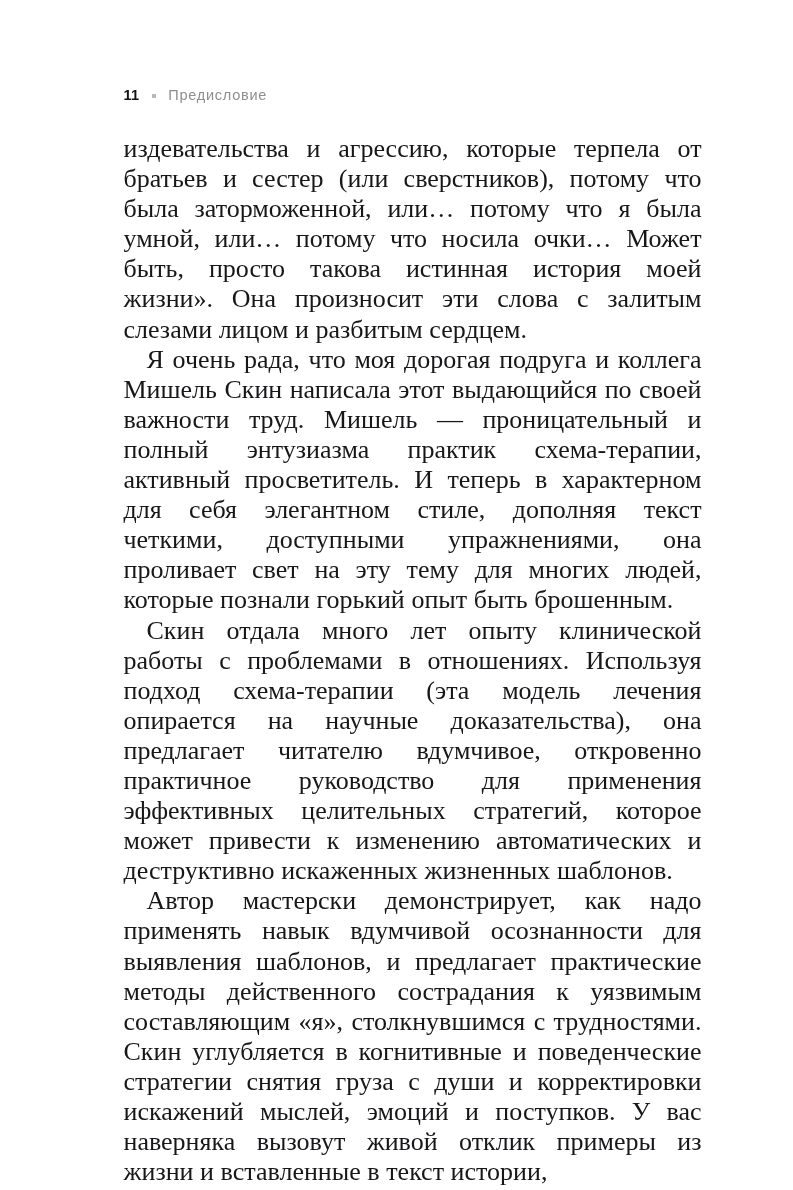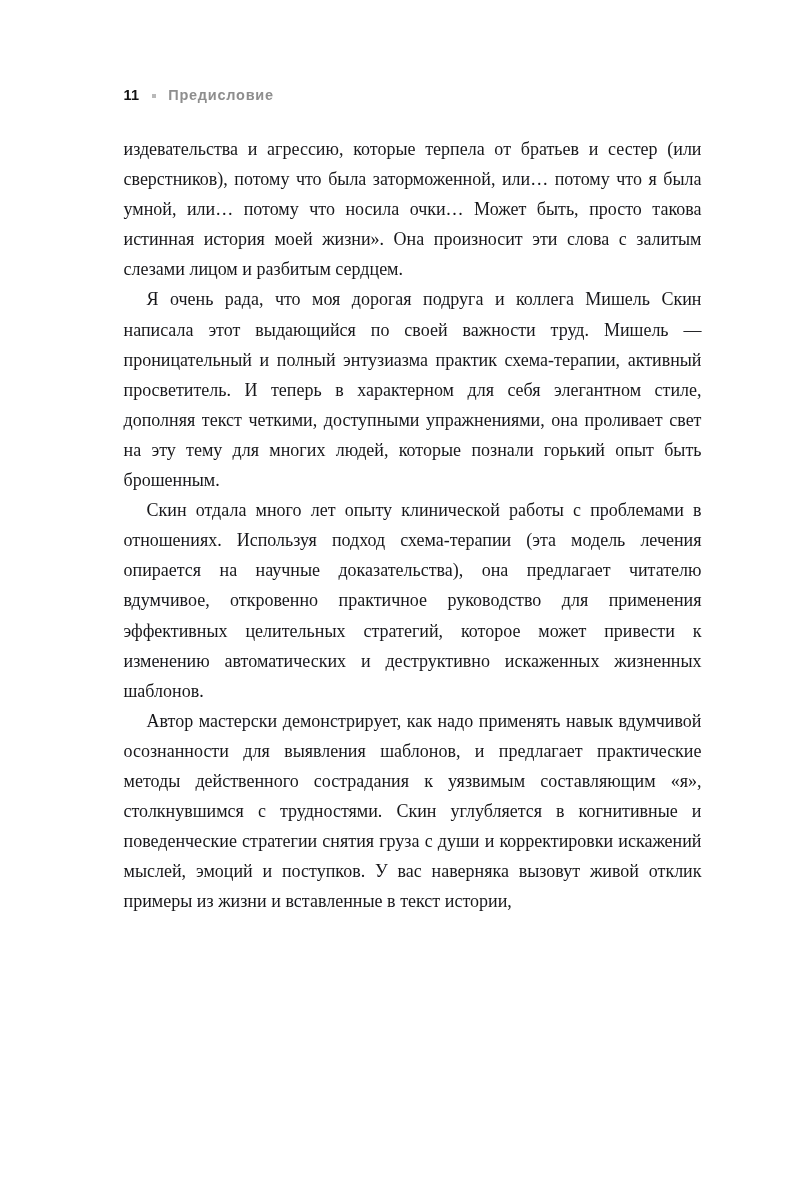--- a/index.html
+++ b/index.html
@@ -45,38 +45,38 @@
     margin: 0 12px 0 13px;
     flex: none;
     display: inline-block;
     position: relative;
     top: 1px;
   }
 
   .running-head .head-title {
     font-family: "Liberation Sans", sans-serif;
     font-size: 14.5px;
-    font-weight: 700;
+    font-weight: 400;
     color: #8e8e8e;
     letter-spacing: 0.75px;
     line-height: 1;
   }
 
   
   .text-column {
     position: absolute;
     left: 88px;
     top: 134px;
     width: 578px;
   }
 
   .text-column p {
     margin: 0;
     font-family: "Liberation Serif", "DejaVu Serif", serif;
-    font-size: 18px;
+    font-size: 26px;
     line-height: 30.1px;
     color: #17171a;
     text-align: justify;
     text-justify: inter-word;
     hyphens: manual;
     -webkit-hyphens: manual;
     word-spacing: 0.1px;
   }
 
   .text-column p.indent {

